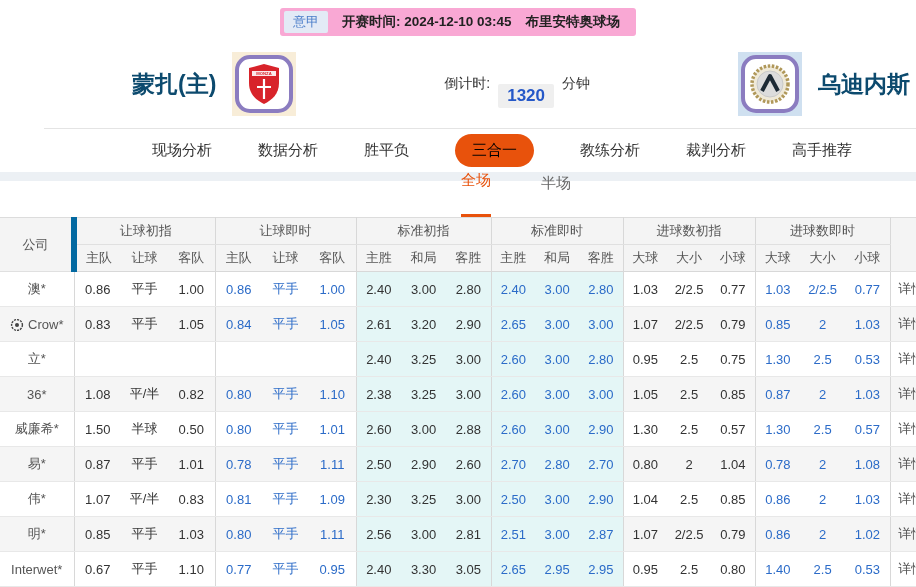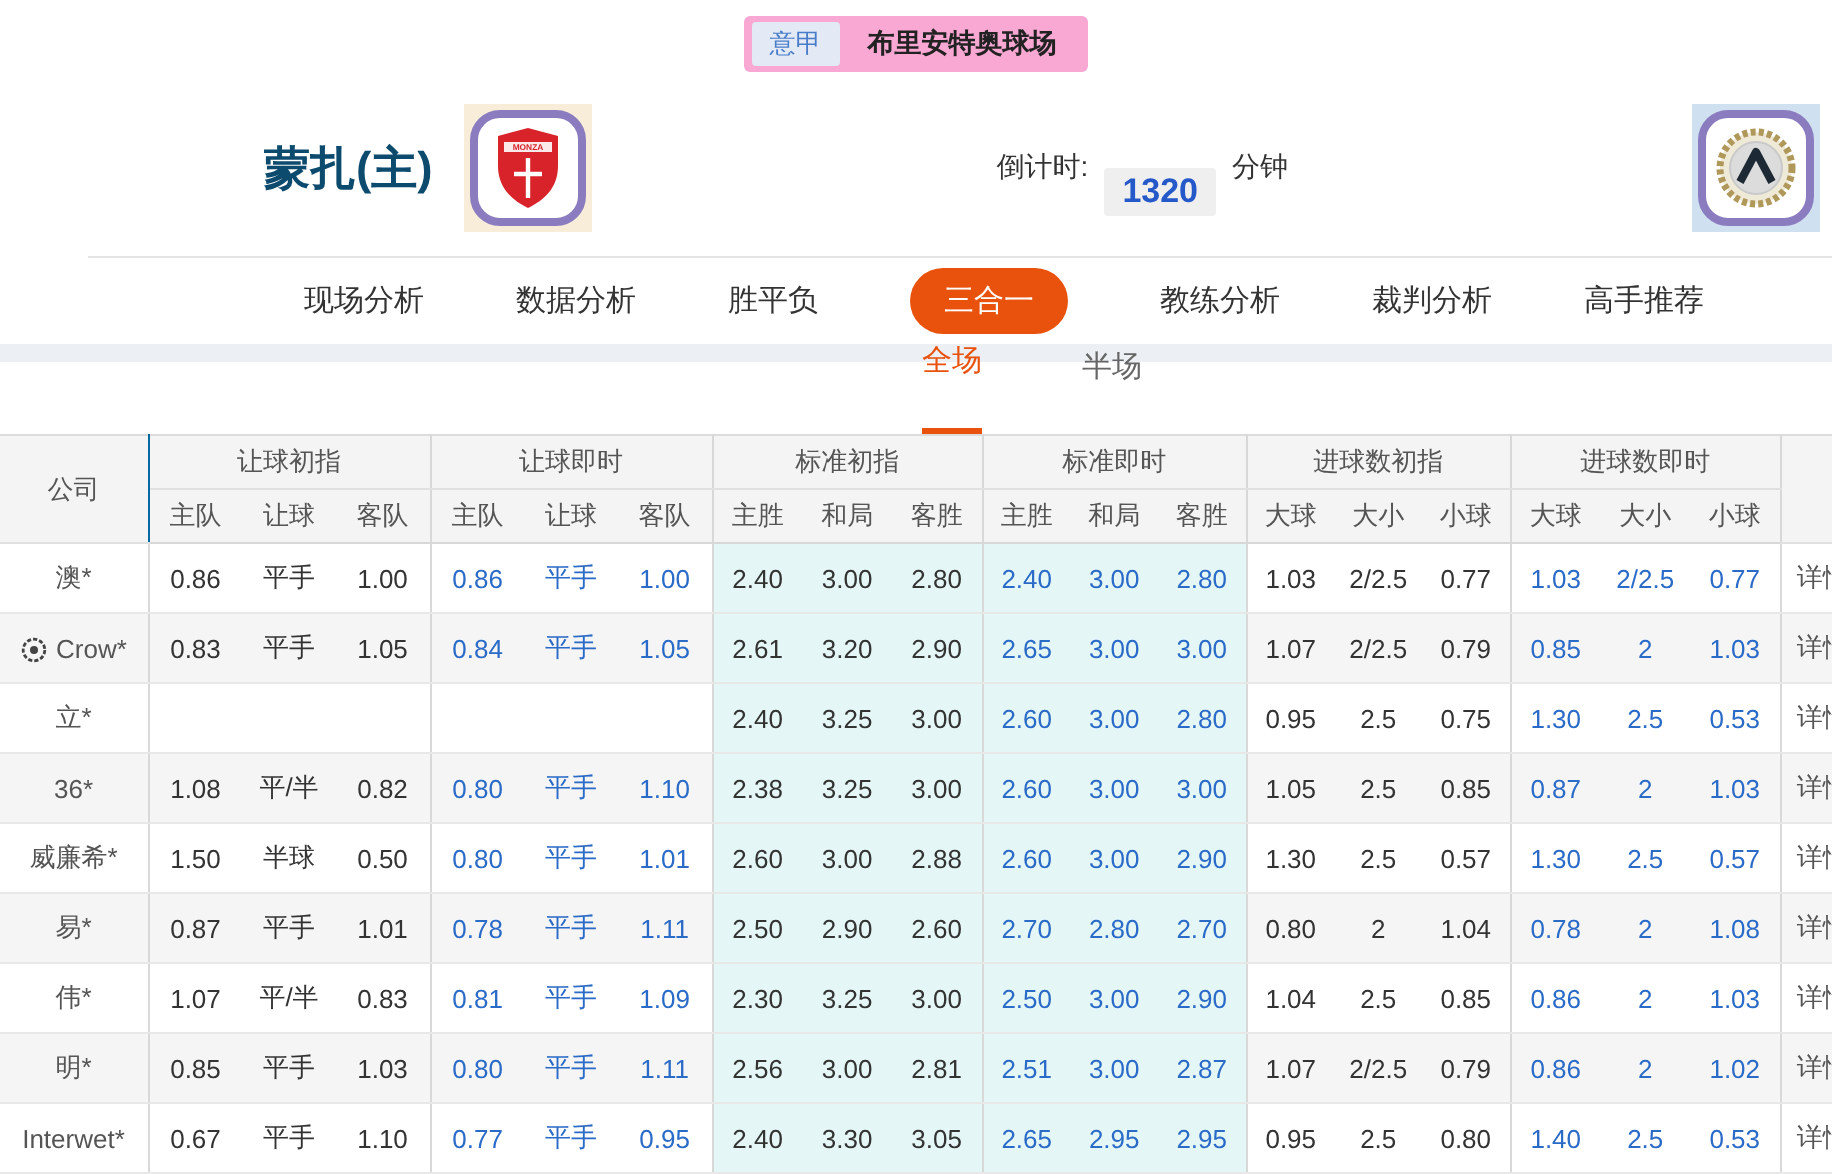--- a/index.html
+++ b/index.html
@@ -18,51 +18,55 @@
   .team-name{font-size:23px;font-weight:bold;color:#0c4a6e;white-space:nowrap;}
   .logo-outer{width:64px;height:64px;display:flex;align-items:center;justify-content:center;}
   .monza-outer{background:#f8edd8;}
   .udinese-outer{background:#cfe0f0;}
   .logo-box{width:58px;height:58px;background:#fff;border:4px solid #8b7cc0;border-radius:15px;box-sizing:border-box;display:flex;align-items:center;justify-content:center;}
   .countdown{display:flex;align-items:center;justify-content:center;gap:8px;font-size:14px;color:#333;}
   .countdown-value{background:#efefef;color:#2558c8;font-weight:bold;font-size:17px;padding:2px 9px;border-radius:2px;margin-top:24px;}
   
   .nav{border-top:1px solid #e4e4e4;height:43px;display:flex;align-items:center;justify-content:center;gap:46px;font-size:15px;position:relative;left:44px;}
   .nav-tab{color:#333;cursor:pointer;white-space:nowrap;}
-  .nav-tab.active{background:#e8520c;color:#ffffff;border-radius:17px;padding:7px 17px;}
+  .nav-tab.active{background:#e8520c;color:#000000;border-radius:17px;padding:7px 17px;}
   
   .band{height:9px;background:#ecf0f4;}
   .subtabs{height:36px;display:flex;align-items:flex-end;justify-content:center;gap:50px;font-size:15px;position:relative;left:58px;}
   .subtab{color:#666;padding-bottom:24px;cursor:pointer;}
   .subtab.active{color:#e8520c;border-bottom:3px solid #e8520c;}
   
   .table-wrap{width:916px;overflow:hidden;}
   table{border-collapse:collapse;table-layout:fixed;width:932px;font-size:13px;border-top:1px solid #dcdcdc;}
   th,td{text-align:center;padding:0;font-weight:normal;overflow:hidden;white-space:nowrap;}
   thead tr{height:27px;}
   thead th{background:#f4f4f4;color:#555;}
   thead tr:first-child th{border-bottom:1px solid #e0e0e0;}
   thead tr:last-child th{border-bottom:1px solid #d8d8d8;}
   tbody tr{height:35px;}
   tbody td{border-bottom:1px solid #e8e8e8;background:#fff;}
   tbody tr.alt td{background:#f5f5f5;}
   td.cyan{background:#e4f6f6 !important;}
   .live{color:#2b6bc8;}
   .gs{border-left:1px solid #d8d8d8;}
   .company-cell{color:#555;border-right:1px solid #d8d8d8;}
-  thead .coh{border-right:1px solid #0369a1;}
+  thead .coh{border-right:6px solid #0369a1;}
   .detail-cell{color:#555;cursor:pointer;}
   .crow-icon{display:inline-block;vertical-align:-3px;margin-right:4px;}
 </style>
 </head>
 <body>
 
 <div class="topstrip-wrap">
   <div class="topstrip">
     <span class="league-badge">意甲</span>
+    <span class="kickoff">
+      <span>开赛时间:</span>
+      <span>2024-12-10 03:45</span>
+    </span>
     <span class="venue">布里安特奥球场</span>
   </div>
 </div>
 
 <div class="match-row">
   <div class="team-block">
     <span class="team-name">蒙扎(主)</span>
     <span class="logo-outer monza-outer">
       <span class="logo-box">
         <svg width="34" height="42" viewBox="0 0 34 42">
@@ -82,20 +86,21 @@
   <div class="team-block">
     <span class="logo-outer udinese-outer">
       <span class="logo-box">
         <svg width="42" height="42" viewBox="0 0 42 42">
           <circle cx="21" cy="21" r="18" fill="#efe9d8" stroke="#b0985a" stroke-width="3.5" stroke-dasharray="2.5 1.6"></circle>
           <circle cx="21" cy="21" r="13" fill="#dcdcdc" stroke="#c9c9c9" stroke-width="1"></circle>
           <path d="M13 28 L21 13 L29 28" fill="none" stroke="#1d2a35" stroke-width="4" stroke-linejoin="round"></path>
         </svg>
       </span>
     </span>
+    <span class="team-name">乌迪内斯</span>
   </div>
 </div>
 
 <div class="nav">
   <span class="nav-tab">现场分析</span>
   <span class="nav-tab">数据分析</span>
   <span class="nav-tab">胜平负</span>
   <span class="nav-tab active">三合一</span>
   <span class="nav-tab">教练分析</span>
   <span class="nav-tab">裁判分析</span>

